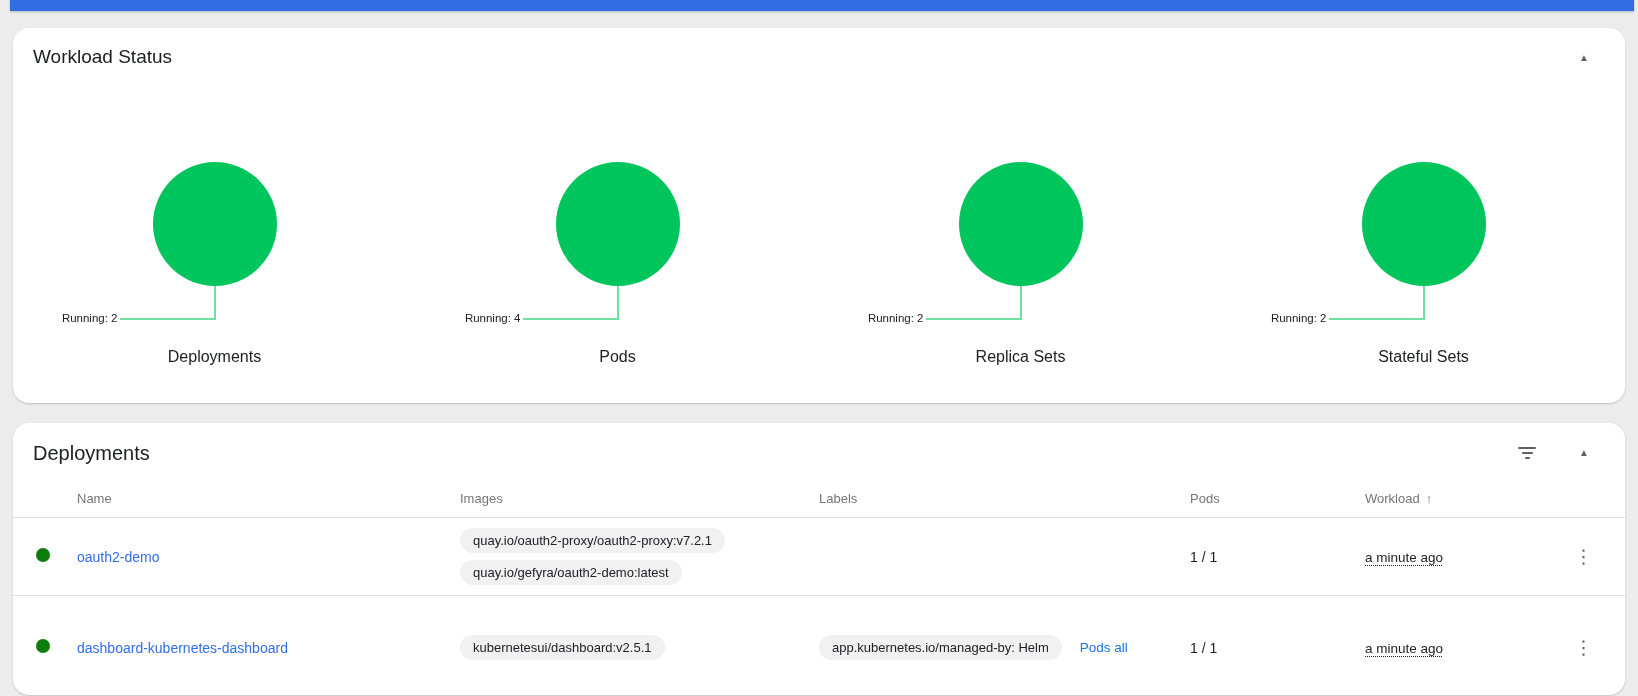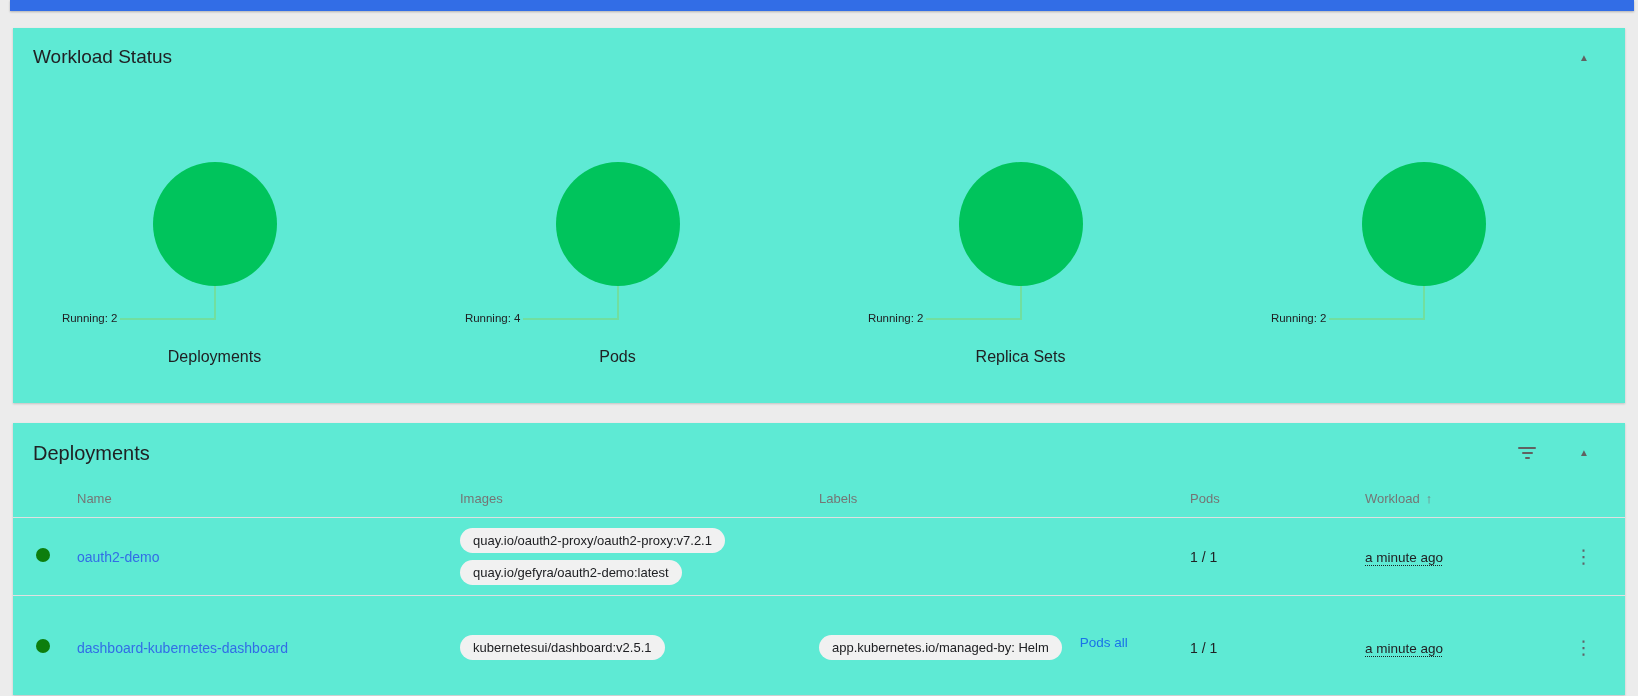--- a/index.html
+++ b/index.html
@@ -14,22 +14,22 @@
     position: absolute;
     top: 0; left: 10px; right: 4px;
     height: 11px;
     background: #326de6;
     box-shadow: 0 1px 2px rgba(0,0,0,0.25);
   }
   .card {
     position: absolute;
     left: 13px;
     width: 1612px;
-    background: #5eead4;
-    border-radius: 0;
+    background: #ffffff;
+    border-radius: 16px;
     box-shadow: 0 1px 2px rgba(0,0,0,0.18);
   }
   .card-workloads { top: 28px; height: 375px; }
   .card-deployments { top: 423px; height: 272px; overflow: hidden; }
 
   .card-header {
     display: flex;
     align-items: flex-start;
     justify-content: space-between;
     padding: 16px 22px 0 20px;
@@ -94,21 +94,21 @@
     display: inline-block; width: 14px; height: 14px;
     border-radius: 50%; background: #0d7e0d;
   }
   .name-link { color: #326de6; font-size: 14px; text-decoration: none; cursor: pointer; }
   .chip-stack { display: flex; flex-direction: column; align-items: flex-start; gap: 7px; padding: 10px 0; }
   .chip {
     background: #f1f1f1; border-radius: 14px;
     padding: 5px 13px; font-size: 13px; color: #202124;
     white-space: nowrap;
   }
-  .chip-line { display: flex; align-items: flex-start; gap: 18px; }
+  .chip-line { display: flex; align-items: center; gap: 18px; }
   .show-all-link { color: #1a73e8; font-size: 13.5px; cursor: pointer; white-space: nowrap; }
   .cell-pods { font-size: 14px; color: #202124; }
   .created-text {
     font-size: 13.5px; color: #202124;
     text-decoration: underline dotted 1px; text-underline-offset: 3px;
   }
   .cell-actions { display: flex; justify-content: flex-end; padding-right: 26px; }
   .kebab-btn {
     font-size: 19px; color: #5f6368; cursor: pointer;
     line-height: 18px; padding: 2px 6px;
@@ -159,20 +159,21 @@
       <div class="chart-title">Replica Sets</div>
     </div>
 
     <div class="chart">
       <div class="chart-canvas">
         <div class="pie"></div>
         <div class="leader-v"></div>
         <div class="leader-h"></div>
         <span class="running-label">Running: 2</span>
       </div>
+      <div class="chart-title">Stateful Sets</div>
     </div>
 
   </div>
 </section>
 
 <section class="card card-deployments">
   <div class="card-header">
     <h2 class="card-title-xl">Deployments</h2>
     <div class="header-actions">
       <div class="filter-btn">

